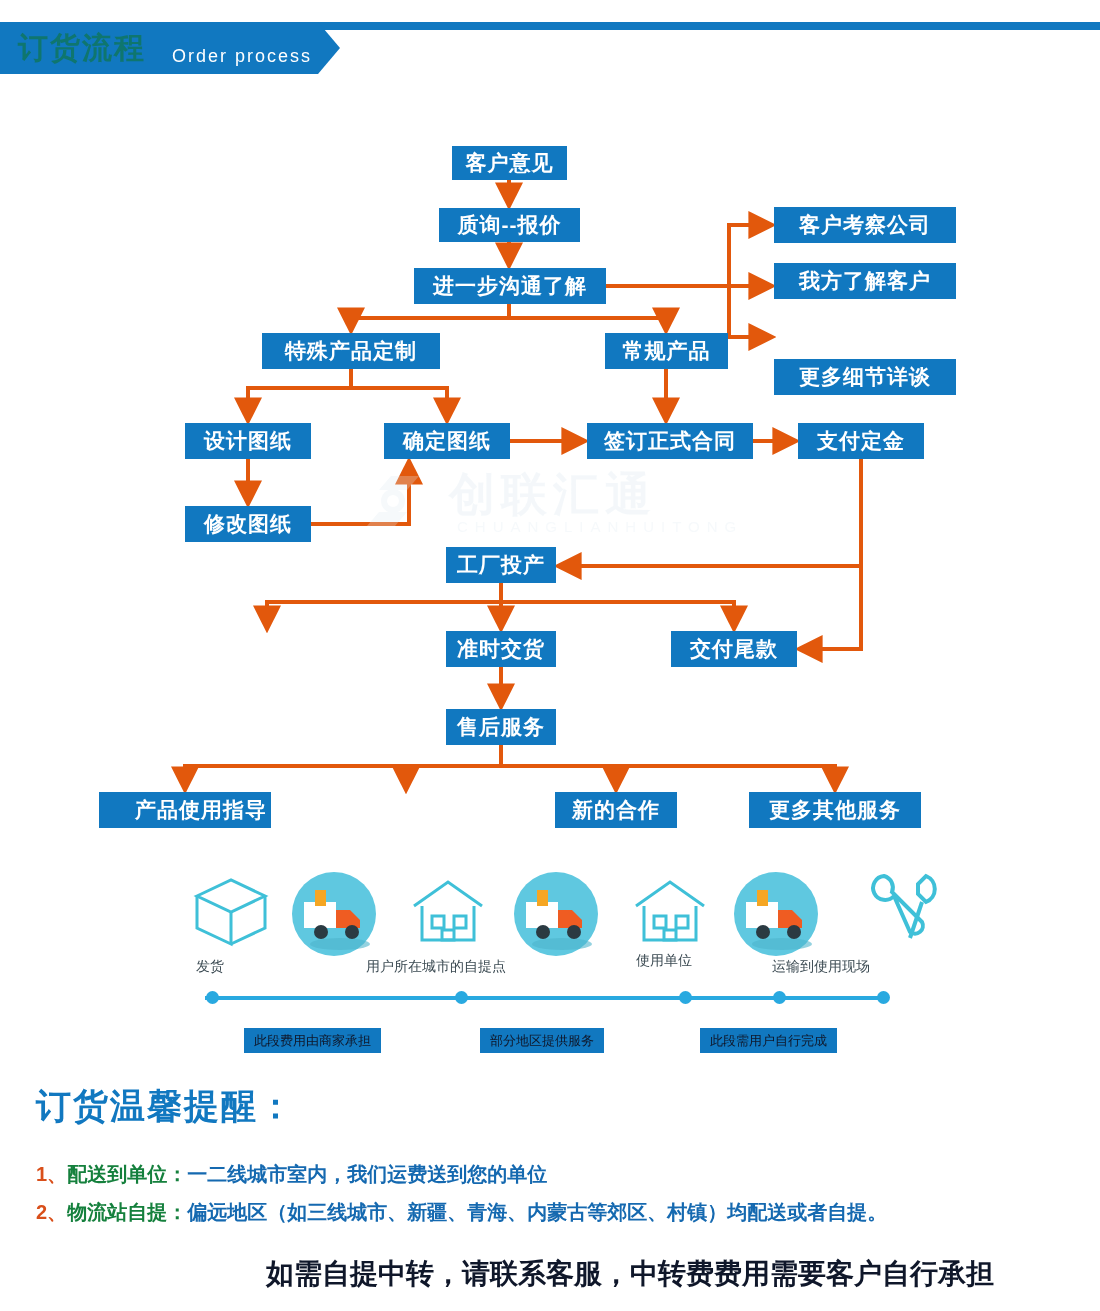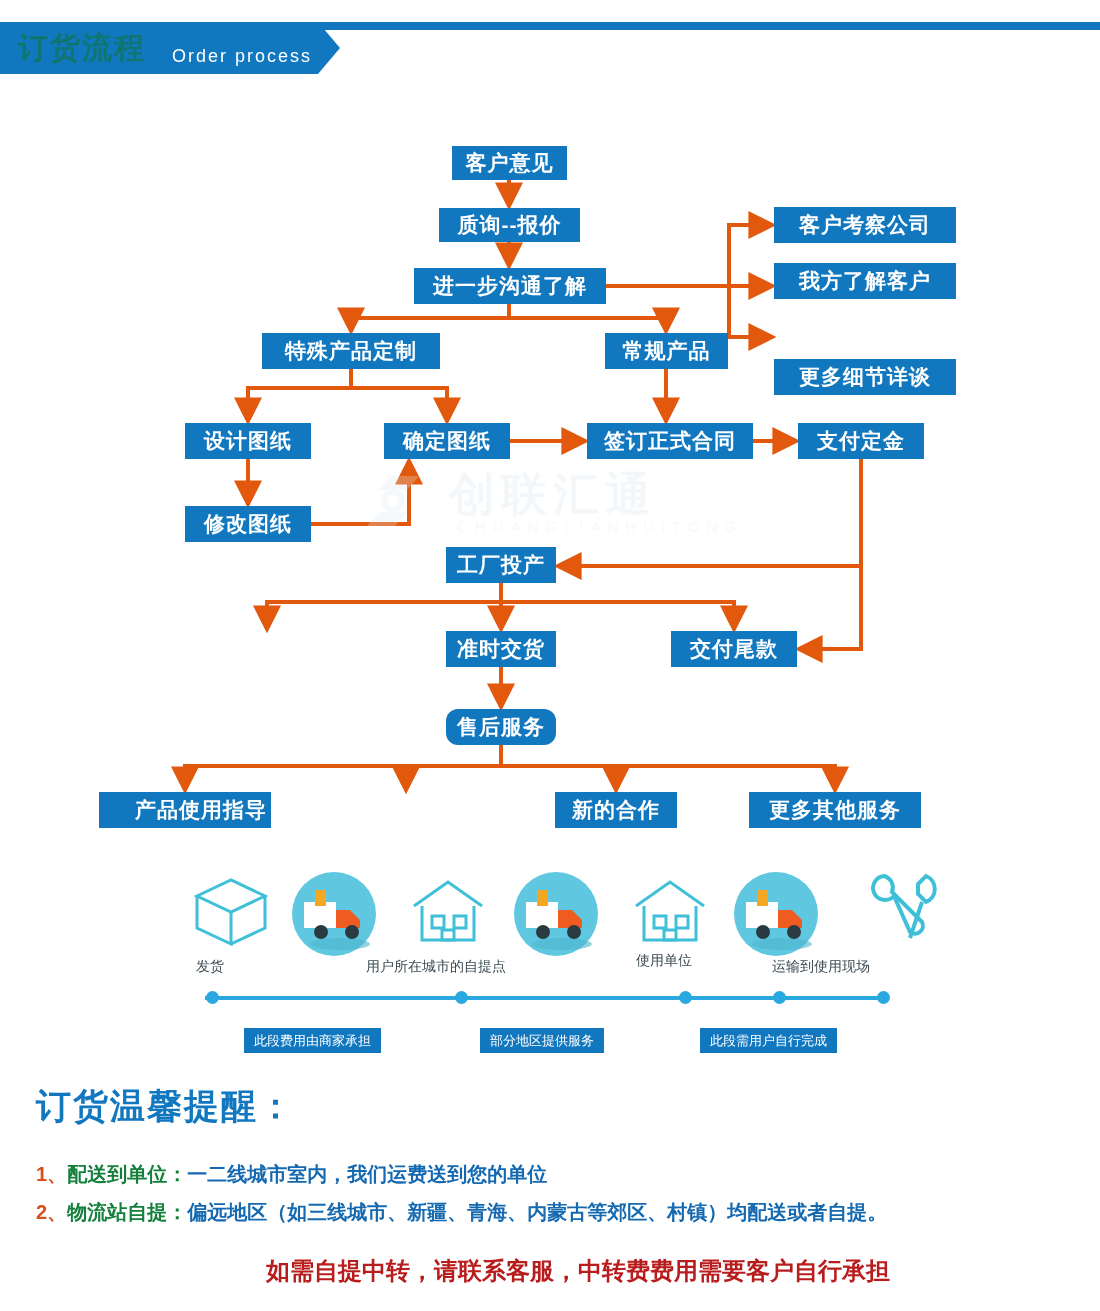--- a/index.html
+++ b/index.html
@@ -40,32 +40,32 @@
   .wm-logo{position:absolute;left:10px;top:14px;width:82px;height:62px;}
 
   svg.arrows{position:absolute;left:0;top:0;width:1100px;height:780px;}
 
   
   .ship{position:absolute;left:0;top:860px;width:1100px;height:210px;}
   .ship-label{position:absolute;font-size:14px;color:#3b4a52;white-space:nowrap;}
   .tl-line{position:absolute;left:205px;top:996px;width:680px;height:4px;background:#29a9e0;}
   .tl-dot{position:absolute;width:13px;height:13px;border-radius:50%;background:#29a9e0;top:991px;}
   .tl-tag{
-    position:absolute;background:#1178c0;color:#ffffff;font-size:13px;height:25px;
+    position:absolute;background:#1178c0;color:#0f172a;font-size:13px;height:25px;
     display:flex;align-items:center;justify-content:center;white-space:nowrap;padding:0 10px;
   }
 
   
   .notes{position:absolute;left:0;top:1075px;width:1100px;height:236px;}
   .notes-title{position:absolute;left:36px;top:8px;font-size:35px;color:#1178c0;font-weight:bold;letter-spacing:2px;}
   .note-row{position:absolute;left:36px;font-size:20px;color:#d94f1a;white-space:nowrap;}
   .note-num{color:#d94f1a;font-weight:bold;}
   .note-key{color:#15803d;font-weight:bold;}
   .note-val{color:#1569b0;font-weight:bold;}
-  .note-center{position:absolute;left:266px;font-size:24px;color:#b91c1c;font-weight:bold;white-space:nowrap;}
+  .note-center{position:absolute;left:266px;font-size:28px;color:#0f172a;font-weight:bold;white-space:nowrap;}
 </style>
 </head>
 <body>
 
 <div class="header">
   <div class="header-bar"></div>
   <div class="header-tab"></div>
   <div class="header-cn">订货流程</div>
   <div class="header-en">Order process</div>
 </div>
@@ -142,21 +142,21 @@
   <div class="node h36" style="left:253px;top:247px;width:178px;">特殊产品定制</div>
   <div class="node h36" style="left:596px;top:247px;width:123px;">常规产品</div>
   <div class="node h36" style="left:176px;top:337px;width:126px;">设计图纸</div>
   <div class="node h36" style="left:375px;top:337px;width:126px;">确定图纸</div>
   <div class="node h36" style="left:578px;top:337px;width:166px;">签订正式合同</div>
   <div class="node h36" style="left:789px;top:337px;width:126px;">支付定金</div>
   <div class="node h36" style="left:176px;top:420px;width:126px;">修改图纸</div>
   <div class="node h36" style="left:437px;top:461px;width:110px;">工厂投产</div>
   <div class="node h36" style="left:437px;top:545px;width:110px;">准时交货</div>
   <div class="node h36" style="left:662px;top:545px;width:126px;">交付尾款</div>
-  <div class="node h36" style="left:437px;top:623px;width:110px;border-radius:12px;">售后服务</div>
+  <div class="node h36" style="left:437px;top:623px;width:110px;">售后服务</div>
   <div class="node h36" style="left:90px;top:706px;width:172px;padding-left:32px;">产品使用指导</div>
   <div class="node h36" style="left:546px;top:706px;width:122px;">新的合作</div>
   <div class="node h36" style="left:740px;top:706px;width:172px;">更多其他服务</div>
 </div>
 
 <div class="ship">
 
   <svg style="position:absolute;left:185px;top:10px;" width="92" height="80" viewBox="0 0 92 80">
     <g fill="none" stroke="#3fc0d8" stroke-width="3">
       <path d="M12 26 L46 10 L80 26 L46 42 Z"></path>

